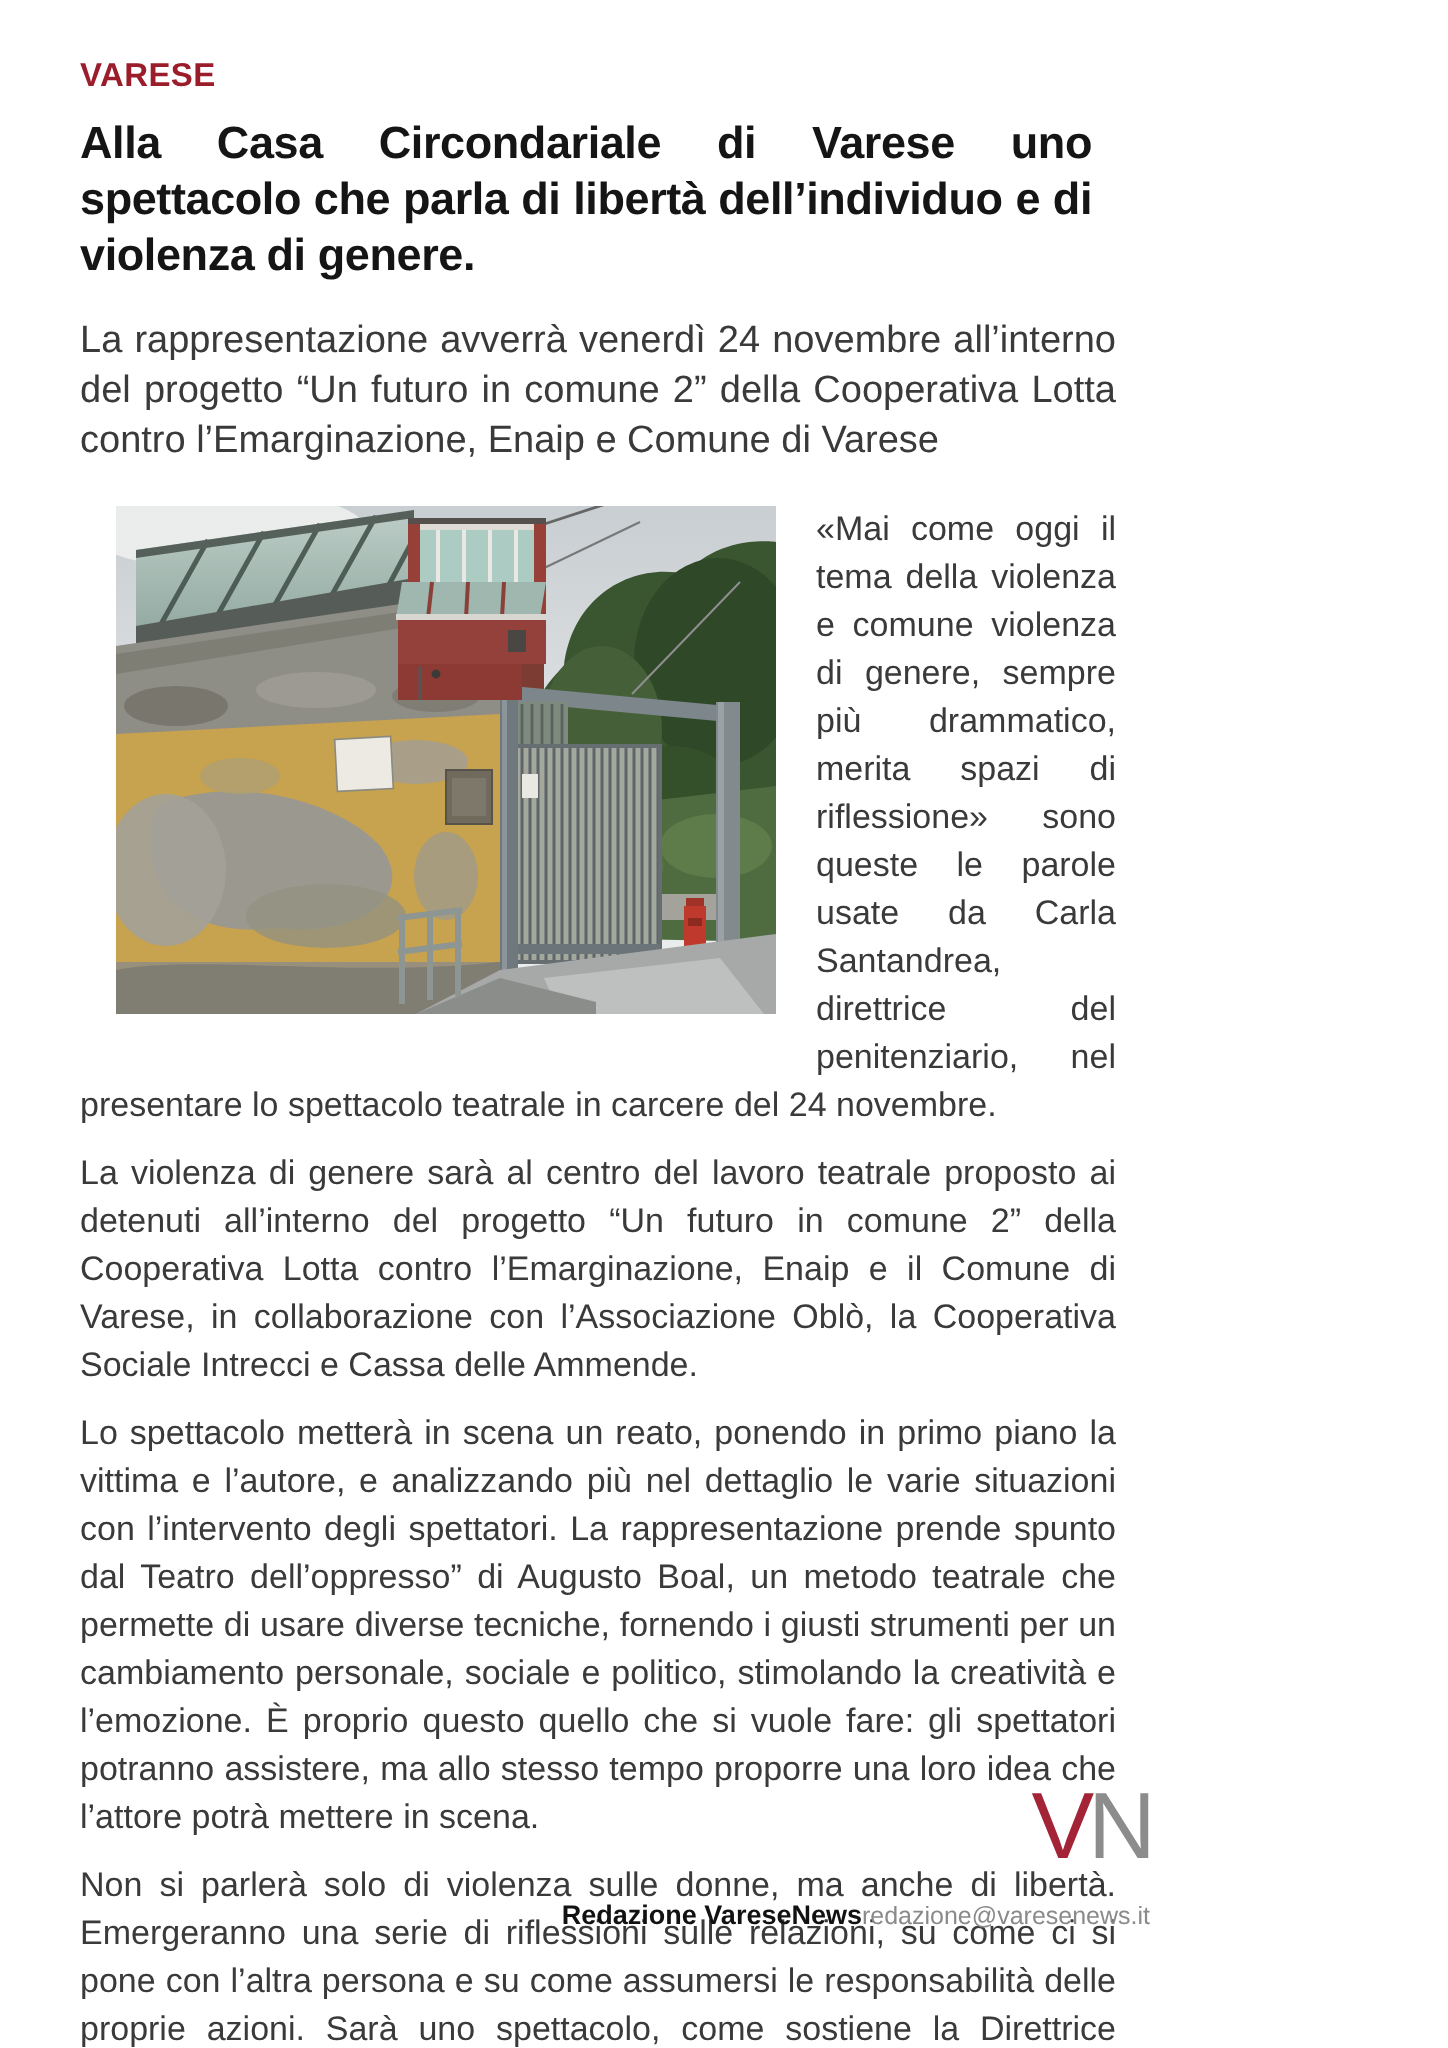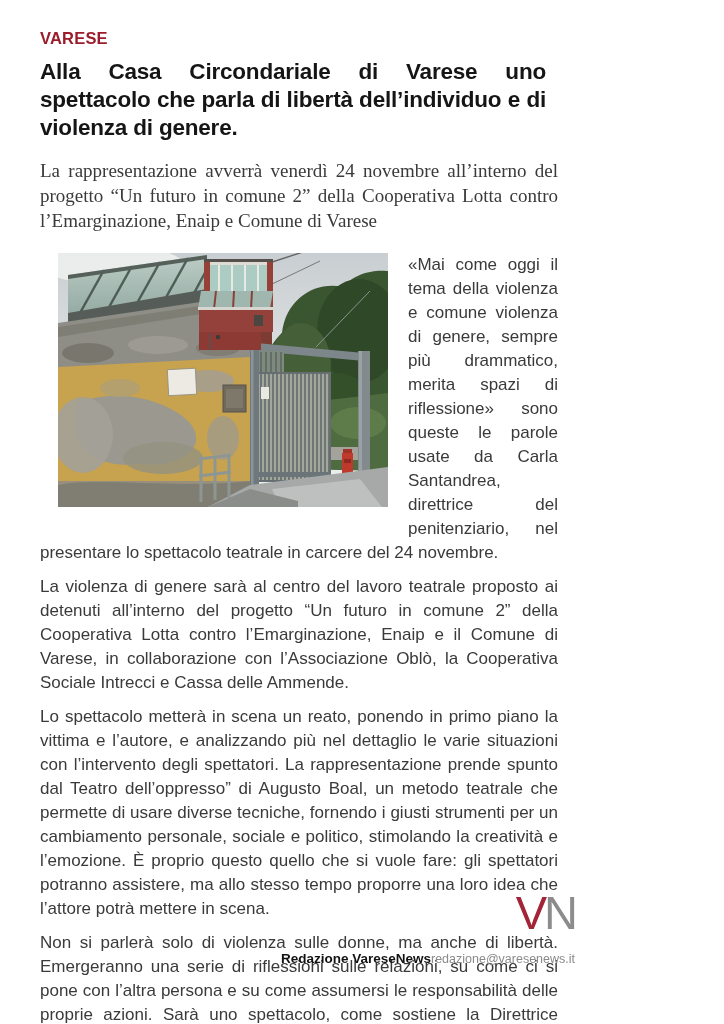--- a/index.html
+++ b/index.html
@@ -22,21 +22,20 @@
     font-size:22.5px; font-weight:bold; line-height:28px;
     letter-spacing:-0.2px;
     color:var(--headline-color,#151515);
     text-align:justify;
   }
   .lede {
     margin:16px 0 0 0;
     font-size:19px; line-height:25px;
     color:var(--body-color,#3a3a3a);
     text-align:justify;
-    font-family:Liberation Serif, serif;
   }
   .body-flow {
     margin-top:20px;
     font-size:17px; line-height:24px;
     color:var(--body-color,#3a3a3a);
     text-align:justify;
   }
   .photo-wrap {
     float:left;
     width:330px; height:254px;

